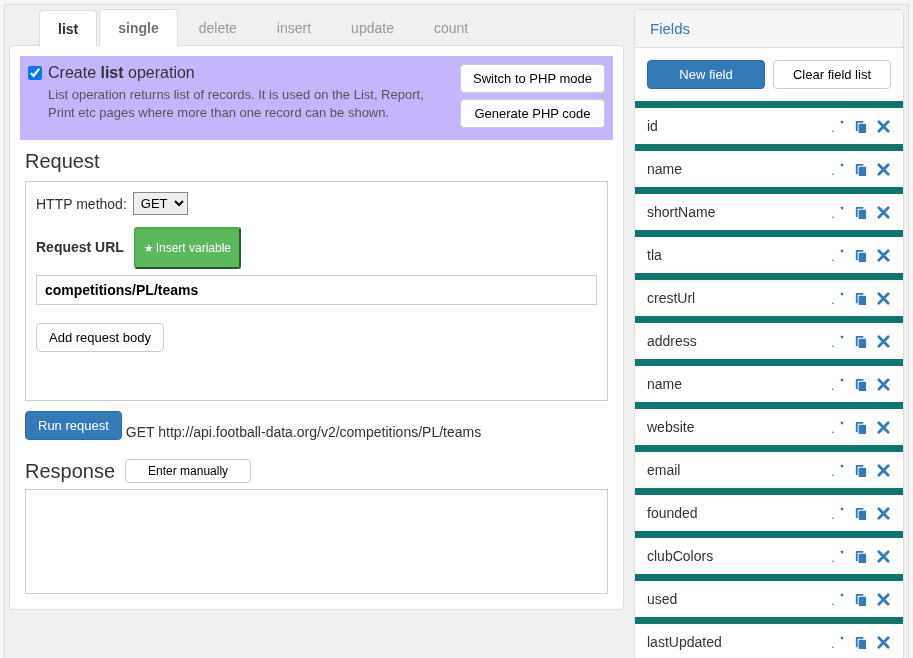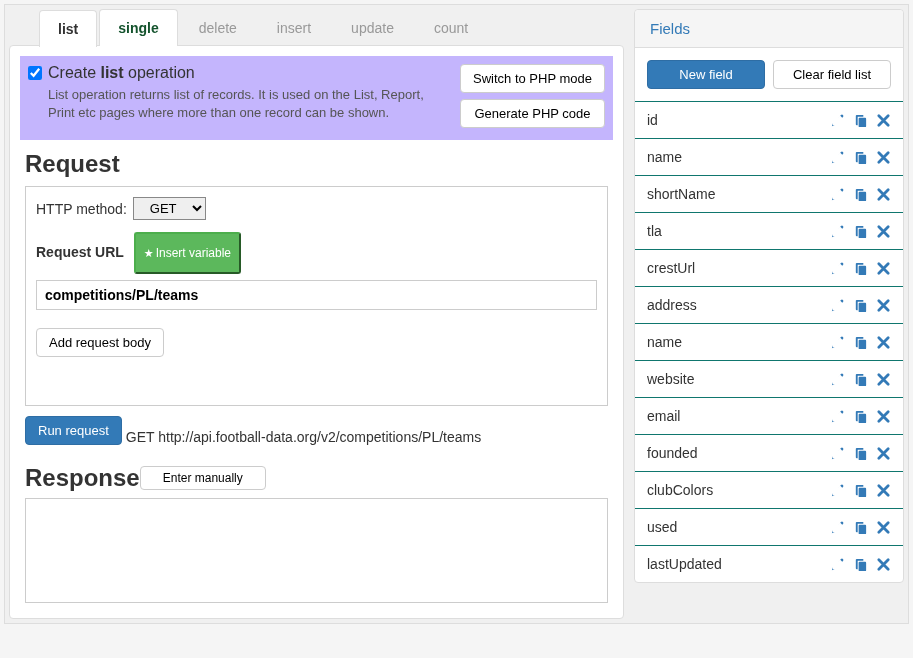--- a/index.html
+++ b/index.html
@@ -42,21 +42,21 @@
     }
     .tab.active {
       background: #fff;
       color: #333;
       font-weight: bold;
       border-color: #ddd;
       position: relative;
       top: 1px;
     }
     .tab.link {
-      color: #14532d;
+      color: #737373;
       font-weight: bold;
       background: #fff;
       border-color: #ddd;
     }
     .main-content {
       background: #fff;
       border: 1px solid #ddd;
       border-radius: 4px;
       padding: 15px;
       margin-top: -1px;
@@ -115,22 +115,22 @@
     }
     .btn-success {
       background: #5cb85c;
       border-color: #4cae4c;
       color: #fff;
       font-size: 12px;
       padding: 12px 8px;
       text-align: center;
     }
     .section-title {
-      font-size: 24px;
-      font-weight: bold;
+      font-size: 20px;
+      font-weight: normal;
       margin: 8px 0;
     }
     .request-box {
       border: 1px solid #ccc;
       padding: 10px;
       margin-bottom: 10px;
       min-height: 220px;
     }
     .field-row {
       display: flex;
@@ -139,21 +139,21 @@
       margin-bottom: 12px;
     }
     .field-label {
       font-size: 14px;
     }
     .field-label-bold {
       font-weight: bold;
     }
     select {
       border: 1px solid #888;
-      padding: 2px 12px;
+      padding: 2px 3px;
       font-size: 13px;
       background: #efefef;
     }
     .url-input {
       width: 100%;
       padding: 6px 8px;
       border: 1px solid #ccc;
       font-weight: bold;
       font-size: 14px;
       margin-top: 6px;
@@ -164,20 +164,21 @@
       gap: 4px;
       margin: 10px 0;
     }
     .run-url {
       font-size: 14px;
       color: #333;
     }
     .response-header {
       display: flex;
       align-items: center;
+      gap: 10px;
       margin: 19px 0 6px 0;
     }
     .response-box {
       border: 1px solid #ccc;
       min-height: 105px;
     }
     .fields-panel {
       background: #fff;
       border: 1px solid #ddd;
       border-radius: 4px;
@@ -197,21 +198,21 @@
     }
     .fields-buttons .btn {
       flex: 1;
       text-align: center;
     }
     .field-item {
       display: flex;
       align-items: center;
       justify-content: space-between;
       padding: 10px 12px;
-      border-top: 1px solid #0f766e;
+      border-top: 7px solid #0f766e;
       font-size: 14px;
     }
     .field-actions {
       display: flex;
       gap: 8px;
     }
     .icon {
       width: 15px;
       height: 15px;
       cursor: pointer;

